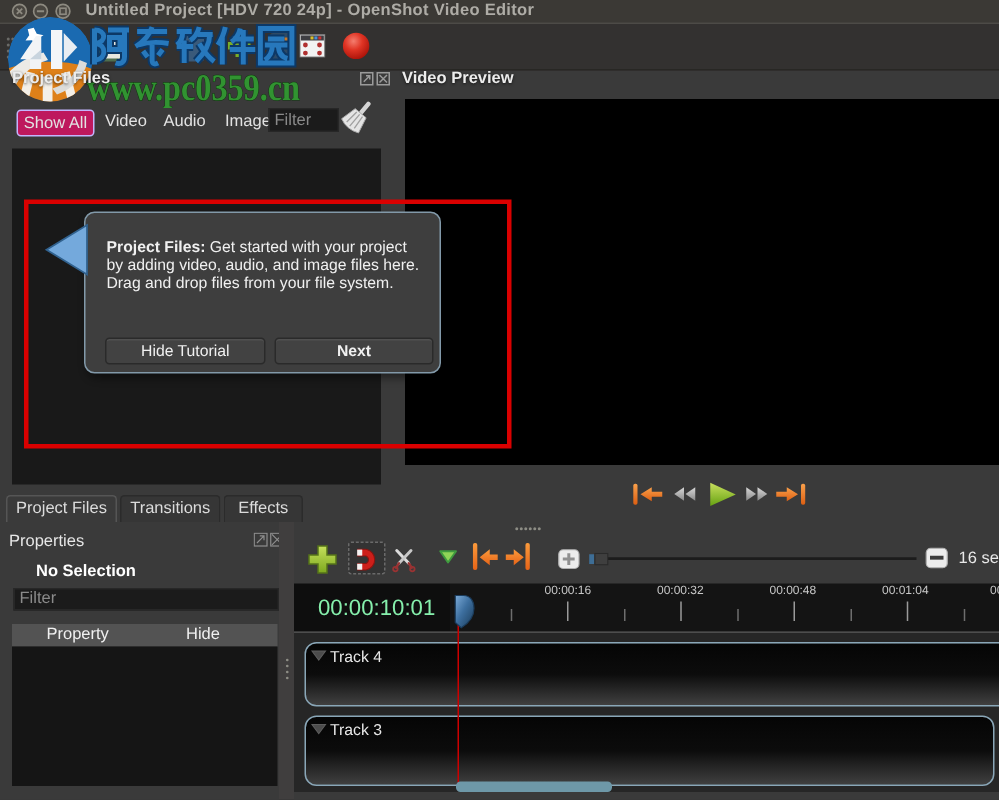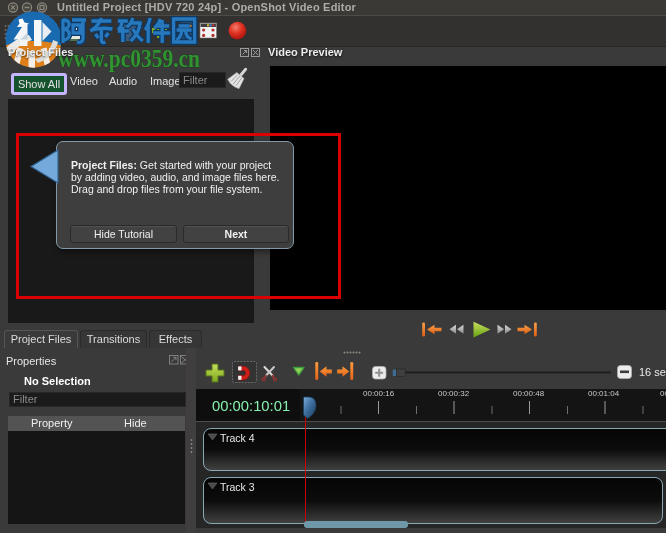--- a/index.html
+++ b/index.html
@@ -9,22 +9,22 @@
   .abs{position:absolute;}
   
   #titlebar{left:0;top:0;width:666px;height:15px;background:#3b3935;border-bottom:1px solid #4d4b47;}
   #title-text{position:absolute;left:57px;top:1px;font-size:11px;font-weight:bold;color:#aeaca6;letter-spacing:0.2px;}
   
   #toolbar{left:0;top:16px;width:666px;height:30px;background:#333130;border-bottom:1px solid #282724;}
   
   .phead{color:#ececec;font-size:11px;font-weight:bold;text-shadow:0 1px 2px rgba(0,0,0,.65);}
   
   .fbtn{position:absolute;top:73px;height:16px;color:#e2e2e2;font-size:11px;line-height:16px;}
-  #showall{left:11px;width:50px;text-align:center;background:#14532d;
-           border:3px solid #c4b5fd;border-radius:3px;}
+  #showall{left:11px;width:50px;text-align:center;background:#be185d;
+           border:1px solid #c4b5fd;border-radius:3px;}
   
   #filelist{left:8px;top:99px;width:246px;height:224px;background:#191919;}
   #preview{left:270px;top:66px;width:396px;height:244px;background:#000;}
   
   .input{background:#1b1b1b;color:#8a8a8a;font-size:11px;border:1px solid #272727;}
   
   #redrect{left:16px;top:133px;width:325px;height:166px;border:3px solid #da0000;box-sizing:border-box;}
   
   #popup{box-sizing:border-box;left:56px;top:141px;width:238px;height:108px;background:#3e3e3e;
          border:1px solid #8299a9;border-radius:7px;box-shadow:2px 3px 6px rgba(0,0,0,.45);}

